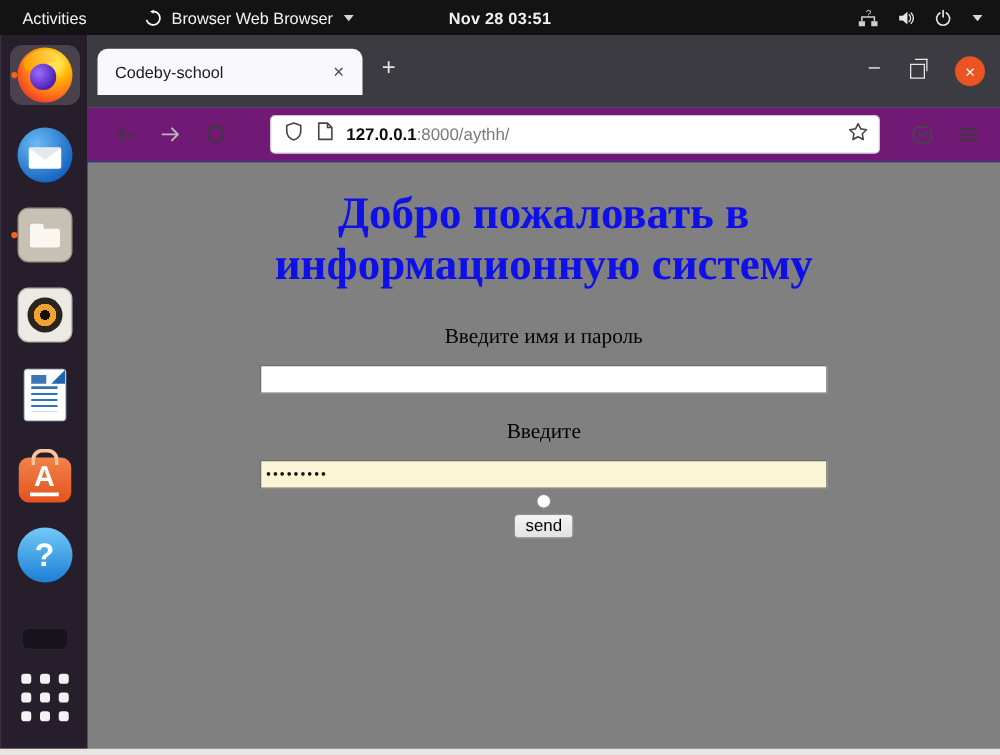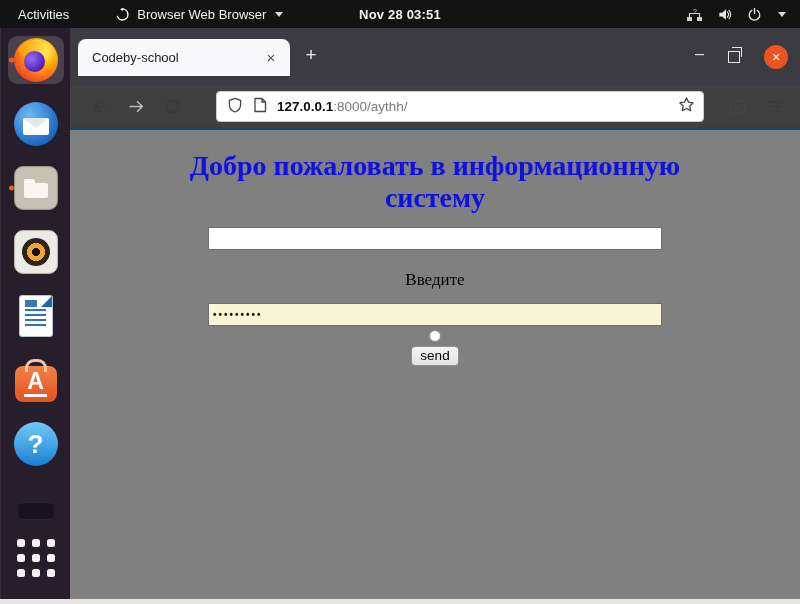--- a/index.html
+++ b/index.html
@@ -93,35 +93,35 @@
   .newtab{color:#e2e2e4;font-size:19px;width:30px;height:30px;display:flex;align-items:center;
     justify-content:center;margin:0 0 4px 6px;border-radius:4px;cursor:pointer;}
   .winctl{margin-left:auto;display:flex;align-items:center;gap:24px;padding-right:12px;height:100%;}
   .wc-min{color:#e8e8e8;font-size:16px;line-height:1;cursor:pointer;padding-bottom:6px;}
   .wc-restore{position:relative;width:10px;height:10px;border:1.5px solid #e8e8e8;cursor:pointer;}
   .wc-restore::before{content:"";position:absolute;left:2.5px;top:-5px;width:9px;height:9px;
     border:1.5px solid #e8e8e8;border-left:none;border-bottom:none;}
   .wc-close{width:24px;height:24px;border-radius:50%;background:#E95420;color:#fff;display:flex;
     align-items:center;justify-content:center;font-size:14px;cursor:pointer;}
 
-  .navbar{height:44px;background:#404040;border-bottom:3px solid #0c4a6e;display:flex;
+  .navbar{height:44px;background:#701a75;border-bottom:1px solid #0c4a6e;display:flex;
     align-items:center;padding:0 10px 0 14px;box-sizing:border-box;flex:0 0 auto;gap:4px;}
   .nav-btn{width:32px;height:32px;display:flex;align-items:center;justify-content:center;
     border-radius:4px;cursor:pointer;flex:0 0 auto;}
   .urlbar{flex:1;height:31px;margin:0 14px 0 24px;background:#fff;border:1px solid #c9c9cf;
     border-radius:4px;display:flex;align-items:center;padding:0 8px 0 10px;box-sizing:border-box;
     gap:10px;cursor:text;}
   .url-text{font-size:13.5px;flex:1;white-space:nowrap;overflow:hidden;}
   .url-host{color:#0c0c0d;font-weight:600;}
   .url-path{color:#7a7a7e;font-weight:400;}
 
   
   .page{flex:1;background:#808080;text-align:center;font-family:"Liberation Serif",serif;
     color:#000;overflow:hidden;}
-  .page h1{margin:20px auto 4px;max-width:560px;font-size:28px;line-height:1.14;font-weight:bold;
+  .page h1{margin:20px auto 4px;max-width:560px;font-size:36px;line-height:1.14;font-weight:bold;
     color:#0f0fe8;}
   .subtitle{margin:27px 0 0;font-size:17px;}
   .fld-label{margin:20px 0 0;font-size:17px;}
   .txt-input{display:block;margin:13px auto 0;width:444px;height:19px;border:1px solid #6e6e6e;
     background:#fff;font-family:"Liberation Sans",sans-serif;font-size:13px;padding:1px 4px;}
   .pwd{background:#fbf5d5;font-size:10px;font-weight:bold;letter-spacing:2px;color:#141414;}
   .radio-row{margin:4px 0 0;font-size:18px;display:flex;align-items:center;justify-content:center;
     gap:4px;cursor:pointer;}
   .radio-dot{width:12px;height:12px;border-radius:50%;background:#fdfdfd;border:1px solid #8a8a8a;
     box-sizing:border-box;display:inline-block;}
@@ -285,20 +285,21 @@
       </span>
       <span class="nav-btn">
         <svg width="17" height="17" viewBox="0 0 16 16">
             <path d="M2 4h12M2 8h12M2 12h12" stroke="#3a3a3e" stroke-width="1.5" stroke-linecap="round"></path>
           </svg>
       </span>
     </div>
 
     <div class="page">
       <h1>Добро пожаловать в информационную систему</h1>
+      <p class="subtitle">Введите имя и пароль</p>
       <input class="txt-input" type="text" value="" style="">
       <p class="fld-label">Введите</p>
       <input class="txt-input pwd" type="text" value="•••••••••" style="">
       <div class="radio-row">
         <span class="radio-dot"></span>
       </div>
       <button class="send-btn">send</button>
     </div>
   </div>
 

